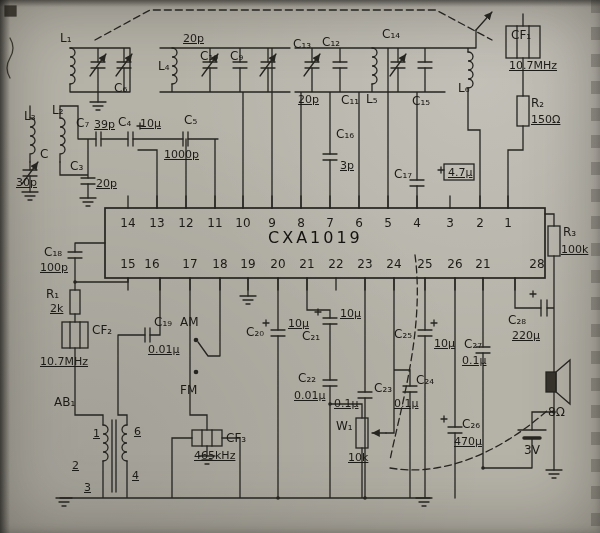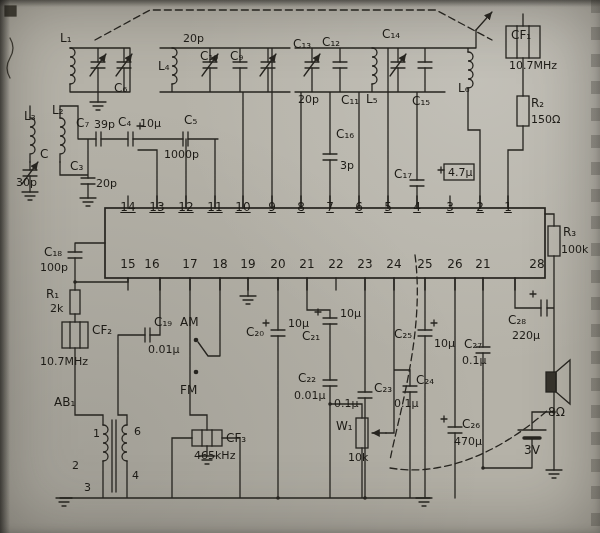--- a/index.html
+++ b/index.html
@@ -14,23 +14,23 @@
     color:#23211c;
   }
   .left-band{position:absolute;left:0;top:0;width:10px;height:100%;
     background:linear-gradient(90deg, rgba(18,17,14,0.6), rgba(18,17,14,0));}
   .top-band{position:absolute;left:0;top:0;width:100%;height:7px;
     background:linear-gradient(180deg, rgba(18,17,14,0.45), rgba(18,17,14,0));}
   .right-bleed{position:absolute;right:0;top:0;width:9px;height:100%;opacity:.45;
     background:repeating-linear-gradient(180deg, rgba(40,38,32,0.55) 0 13px, rgba(40,38,32,0) 13px 27px);}
   svg{position:absolute;left:0;top:0;}
   .lbl{position:absolute;font-size:12px;line-height:1;white-space:nowrap;color:#1d1b16;}
-  .sm{font-size:11px;}
+  .sm{font-size:11px;text-decoration:underline;}
   .pin{position:absolute;width:18px;text-align:center;font-size:12px;color:#1d1b16;}
-  .pin-top{top:200px;text-decoration:underline;}
+  .pin-top{top:216px;}
   .pin-bot{top:257px;}
   .ic-name{position:absolute;left:268px;top:228px;font-size:16px;letter-spacing:3px;color:#15130f;}
   .watermark{position:absolute;left:142px;top:348px;font-size:30px;font-weight:bold;
     letter-spacing:8px;color:rgba(178,45,42,0.92);}
 </style>
 </head>
 <body>
 
 <div class="page">
   <svg width="600" height="533" viewBox="0 0 600 533">
@@ -182,20 +182,21 @@
         <path d="M10,38 q6,10 0,20 q-6,10 0,20"></path>
         <rect x="5" y="6" width="11" height="10" fill="#3a372f"></rect>
       </g>
     </g>
   </svg>
 
   <div class="left-band"></div>
   <div class="top-band"></div>
   <div class="right-bleed"></div>
 
+  <div class="ic-name">CXA1019</div>
 
   <span class="pin pin-top" style="left:119px">14</span>
   <span class="pin pin-top" style="left:148px">13</span>
   <span class="pin pin-top" style="left:177px">12</span>
   <span class="pin pin-top" style="left:206px">11</span>
   <span class="pin pin-top" style="left:234px">10</span>
   <span class="pin pin-top" style="left:263px">9</span>
   <span class="pin pin-top" style="left:292px">8</span>
   <span class="pin pin-top" style="left:321px">7</span>
   <span class="pin pin-top" style="left:350px">6</span>

